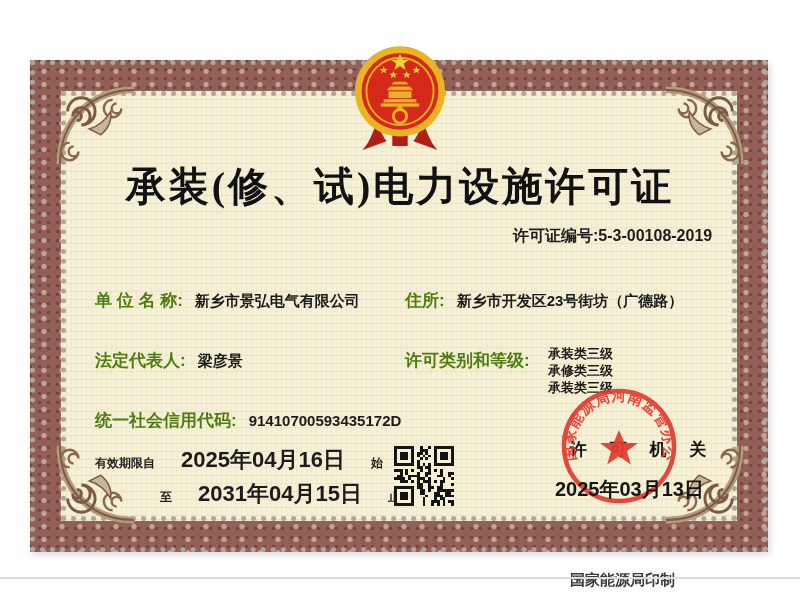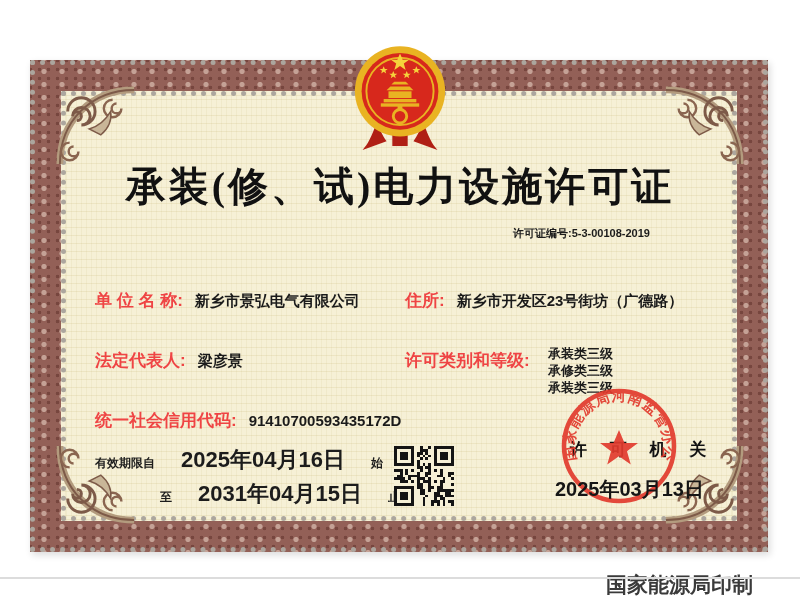--- a/index.html
+++ b/index.html
@@ -40,40 +40,40 @@
   
   .layer{position:absolute;left:0;top:0;width:644px;height:600px;margin-top:15px;}
   .abs{position:absolute;white-space:nowrap;}
 
   .emblem{left:352px;top:28px;width:96px;height:112px;}
   .title{
     left:0;top:144px;width:800px;text-align:center;
     font-size:40px;font-weight:700;letter-spacing:3px;color:#111;
     font-family:"Liberation Serif", serif;
   }
-  .license-no{left:513px;top:211px;font-size:11px;font-weight:700;}
-  .lbl{font-size:17px;font-weight:700;color:#ef4444;}
+  .license-no{left:513px;top:211px;font-size:16px;font-weight:700;}
+  .lbl{font-size:17px;font-weight:700;color:#4d7c0f;}
   .val{font-size:15px;font-weight:600;color:#1a1a1a;}
   .row-name{left:95px;top:274px;}
   .row-addr{left:405px;top:274px;}
   .row-rep{left:95px;top:334px;}
   .row-cat{left:405px;top:334px;}
   .cat-list{left:548px;top:330px;font-size:13px;font-weight:600;line-height:17px;white-space:nowrap;position:absolute;}
   .row-code{left:95px;top:394px;}
   .row-from{left:95px;top:430px;}
   .row-to{left:160px;top:464px;}
   .date-val{font-size:22px;font-weight:600;}
   .date-lbl{font-size:12px;font-weight:700;}
   .spacer-s{display:inline-block;width:12px;}
   .spacer-m{display:inline-block;width:26px;}
   .qr{left:394px;top:431px;width:60px;height:60px;}
   .seal-label{left:570px;top:423px;font-size:17px;font-weight:700;letter-spacing:9px;color:#111;}
   .seal{left:558px;top:370px;width:122px;height:122px;opacity:.92;}
   .issue-date{left:555px;top:461px;font-size:20px;font-weight:700;color:#151515;}
-  .footer{left:606px;top:556px;font-size:21px;font-weight:600;color:#3a3a3a;}
+  .footer{left:570px;top:556px;font-size:15px;font-weight:600;color:#3a3a3a;}
 </style>
 </head>
 <body>
 
 <div class="cert">
   <div class="cert-inner"></div>
 </div>
 
 <svg width="0" height="0" style="position:absolute">
   <defs>

